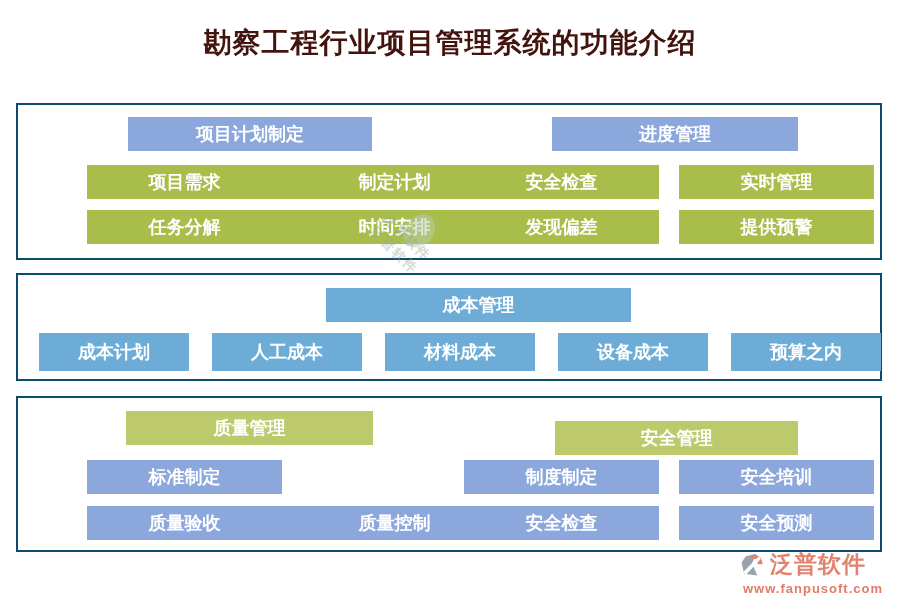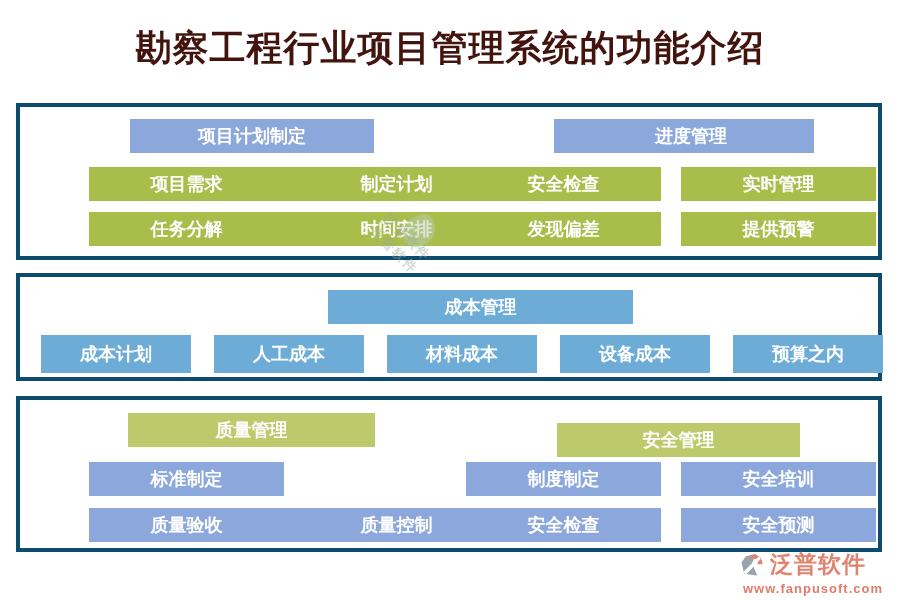--- a/index.html
+++ b/index.html
@@ -2,40 +2,40 @@
 <html><head>
 <meta charset="utf-8">
 <style>
   html,body{margin:0;padding:0;background:#fff;}
   #stage{
     position:relative;width:900px;height:600px;background:#ffffff;
     font-family:"Liberation Sans","DejaVu Sans",sans-serif;overflow:hidden;
   }
   .title{
     position:absolute;top:24px;left:0;width:100%;margin:0;text-align:center;
-    font-size:36px;font-weight:bold;color:#43130d;letter-spacing:1px;
+    font-size:28px;font-weight:bold;color:#43130d;letter-spacing:1px;
   }
   .panel{
     position:absolute;left:16px;width:866px;box-sizing:border-box;
-    border:4px solid #0c4a6e;background:#fff;
+    border:2px solid #0c4a6e;background:#fff;
   }
   .s1{top:103px;height:157px;}
   .s2{top:273px;height:108px;}
   .s3{top:396px;height:156px;}
   .blk{
     position:absolute;height:34px;line-height:34px;text-align:center;
     color:#ffffff;font-size:18px;font-weight:bold;white-space:nowrap;
   }
   .peri{background:#8ba7dc;}
   .olive{background:#a9bd4b;}
   .lgreen{background:#bcca6c;}
   .sky{background:#6cacd6;}
   
   .s1 .hL{left:110px;top:12px;width:244px;}
-  .s1 .hR{left:534px;top:12px;width:246px;padding-left:14px;}
+  .s1 .hR{left:534px;top:12px;width:246px;}
   .s1 .r1{top:60px;}  .s1 .r2{top:105px;}
   .s1 .c1,.s3 .c1{left:21px;width:195px;margin-left:48px;}
   .s1 .c2,.s3 .c2{left:231px;width:195px;padding-left:48px;}
   .s1 .c3,.s3 .c3{left:446px;width:195px;}
   .s1 .c4,.s3 .c4{left:661px;width:195px;}
   
   .s2 .hC{left:308px;top:13px;width:305px;}
   .s2 .r1{top:58px;height:38px;line-height:38px;}
   .s2 .k1{left:21px;width:150px;}
   .s2 .k2{left:194px;width:150px;}

